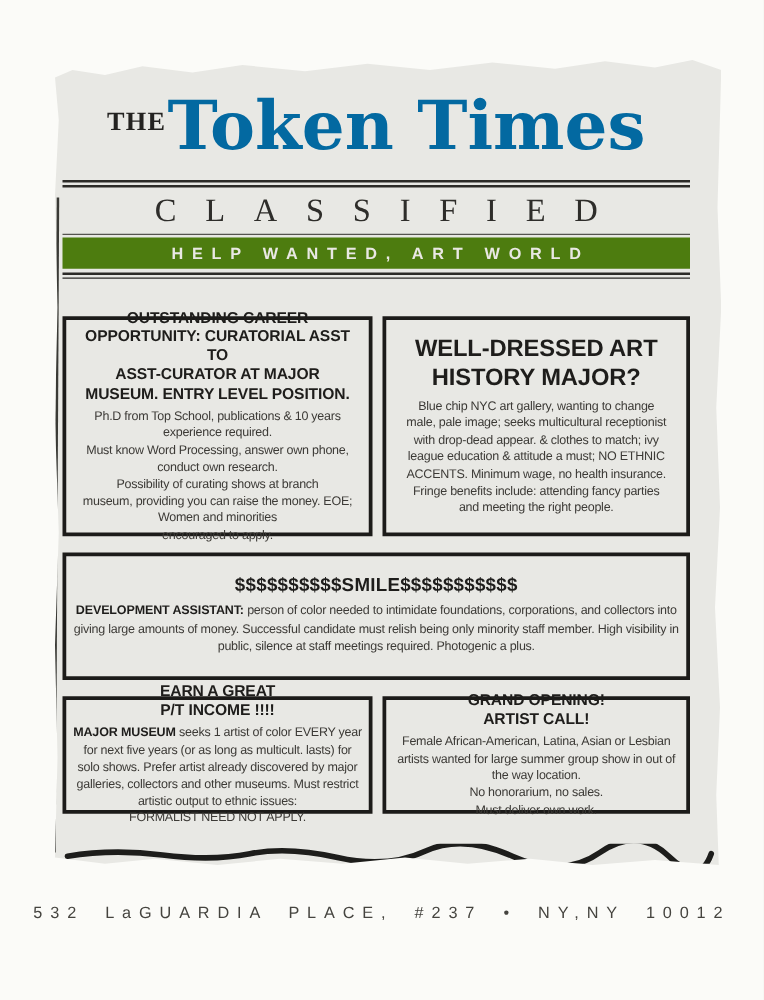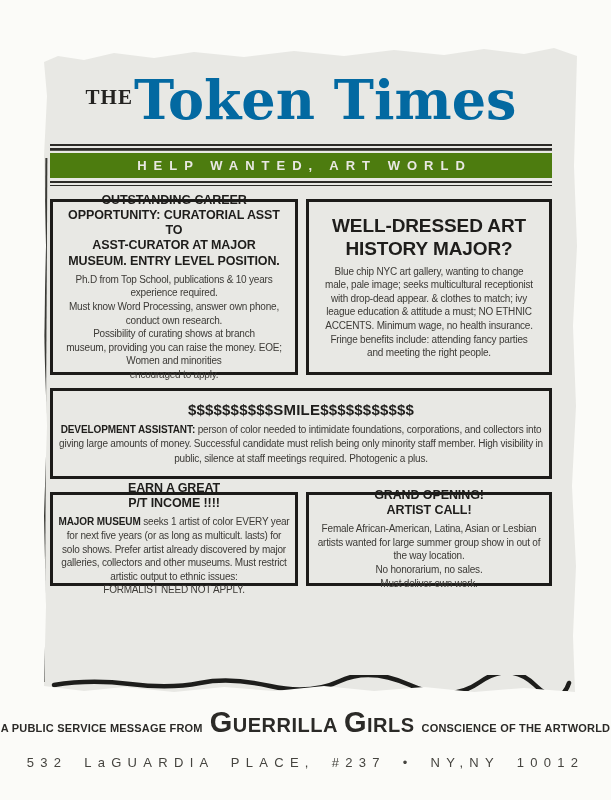--- a/index.html
+++ b/index.html
@@ -53,30 +53,30 @@
   .rule-thin { height:0; border-top:1.5px solid #55544f; margin-bottom:2px; }
   .banner {
     height:25px; background:#4d7c0f; color:#e9e8e3;
     display:flex; align-items:center; justify-content:center;
     font-weight:bold; font-size:13px; letter-spacing:7px; padding-left:7px;
   }
   .rule-double-b { margin-top:3px; height:5px; border-top:2px solid #2c2b28; border-bottom:1px solid #2c2b28; }
 
   
   .ads {
-    margin-top:13px;
+    margin-top:30px;
     display:grid; grid-template-columns:248px 246px; column-gap:8px; row-gap:13px;
   }
   .ad {
     border:3px solid #1c1b19; background:transparent;
     display:flex; flex-direction:column; justify-content:center; align-items:center;
     text-align:center; padding:4px 5px;
   }
   .ad-h1 { height:176px; }
-  .ad-mid { grid-column:1 / 3; height:91px; padding:4px 0; }
+  .ad-mid { grid-column:1 / 3; height:102px; padding:4px 0; }
   .ad-h3 { height:94px; }
   .ad-headline {
     font-weight:bold; font-size:12.5px; line-height:1.22; letter-spacing:-0.1px;
     white-space:pre-line; color:#1e1d1b;
   }
   .ad-headline.one-line { font-size:19px; }
   .ad-headline.dollars { font-size:15px; letter-spacing:0.2px; }
   .ad-body {
     margin-top:4px; font-size:10px; line-height:1.36; letter-spacing:-0.2px;
     white-space:pre-line; color:#3c3a36;
@@ -104,20 +104,21 @@
 
   <div class="paper">
 
     <div class="masthead">
       <span class="kicker">THE</span>
       <span class="title">Token Times</span>
     </div>
 
     <div class="rule-double-a"></div>
 
+    <div class="section">CLASSIFIED</div>
 
     <div class="rule-thin"></div>
     <div class="banner">HELP WANTED, ART WORLD</div>
     <div class="rule-double-b"></div>
 
     <div class="ads">
 
       <div class="ad ad-h1">
         <div class="ad-headline">OUTSTANDING CAREER
 OPPORTUNITY: CURATORIAL ASST TO
@@ -167,21 +168,16 @@
     </div>
 
     <div class="left-tear-edge"></div>
     <svg class="bottom-tear-svg" width="522" height="16" viewBox="0 0 522 16">
       <path d="M4 10 Q 40 4, 80 9 T 150 8 T 220 11 T 290 6 T 360 10 T 430 7 T 485 10 T 519 8" stroke="#1d1d1b" stroke-width="4.5" fill="none" stroke-linecap="round"></path>
     </svg>
 
   </div>
 
   <div class="footer">
-    <div class="footer-line1">
-      <span class="f-prefix">A PUBLIC SERVICE MESSAGE FROM</span>
-      <span class="brand"><span class="big-g">G</span><span class="brand-rest">UERRILLA</span><span class="brand-space"></span><span class="big-g">G</span><span class="brand-rest">IRLS</span></span>
-      <span class="f-suffix">CONSCIENCE OF THE ARTWORLD</span>
-    </div>
     <div class="f-address">532 LaGUARDIA PLACE, #237 • NY,NY 10012</div>
   </div>
 
 </div>
 
 </body></html>

